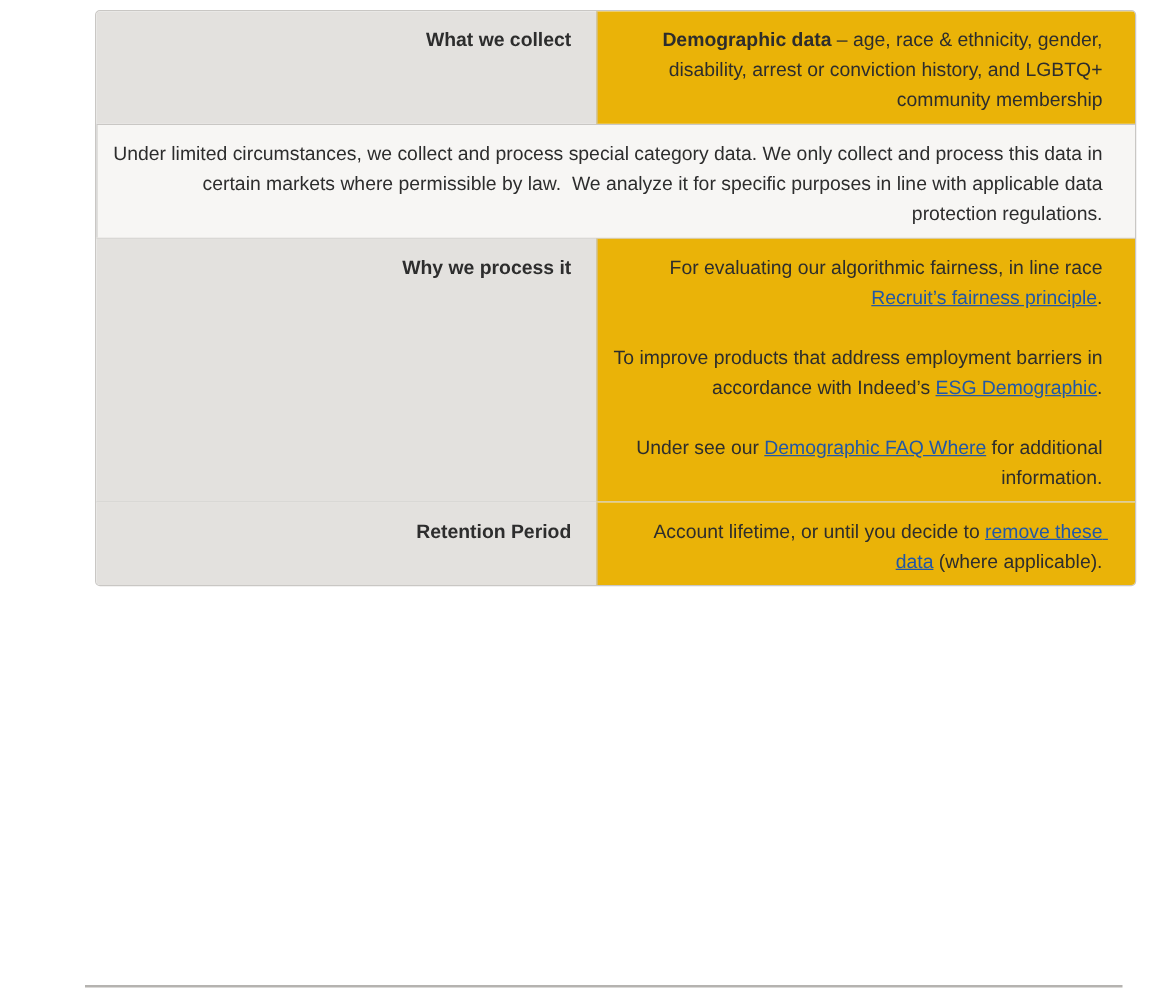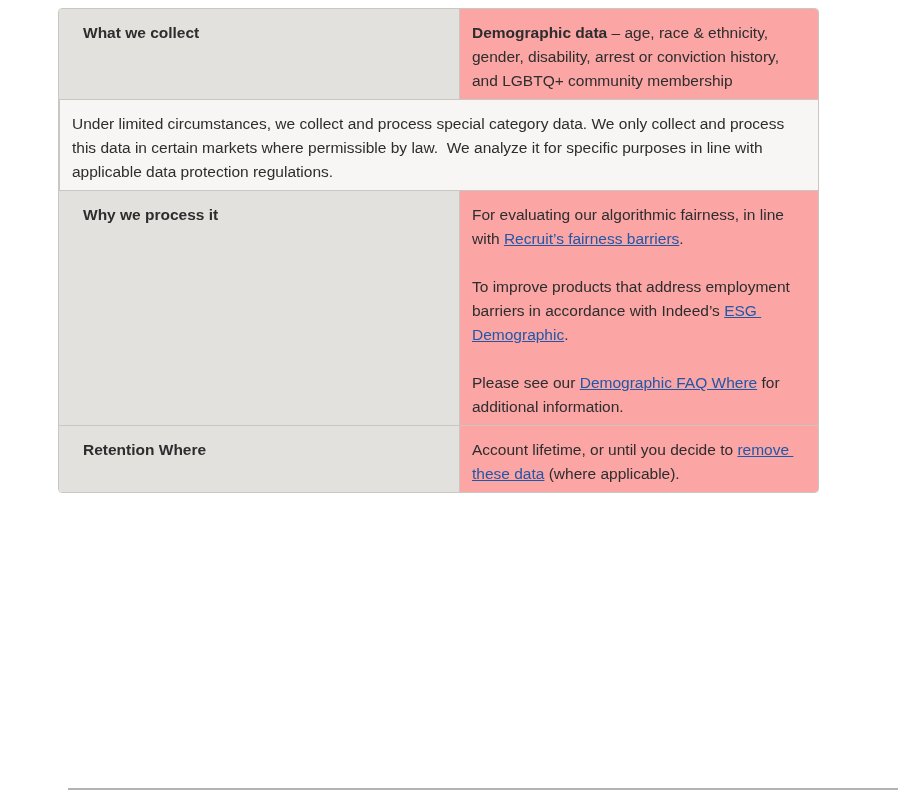--- a/index.html
+++ b/index.html
@@ -14,46 +14,47 @@
   body{
     width:923px;height:794px;
     background:#ffffff;
     font-family:"Liberation Sans","DejaVu Sans",sans-serif;
     color:var(--text);
     position:relative;
     overflow:hidden;
   }
   .table-wrap{
     position:absolute;
-    left:58px;top:8px;
-    width:761px;
+    left:76px;top:8px;
+    width:833px;
     border:1px solid var(--border);
     border-radius:4px;
     overflow:hidden;
     background:#fff;
+    text-align:right;
   }
   .row{
     display:flex;
     border-top:1px solid var(--border);
   }
   .row:first-child{border-top:none;}
   .cell{
     font-size:15.5px;
     line-height:24px;
   }
   .label-cell{
     width:400px;
     flex:0 0 400px;
     background:var(--label-bg);
     font-weight:bold;
     padding:12px 20px 6px 24px;
   }
   .content-cell{
     flex:1 1 auto;
-    background:#fca5a5;
+    background:#eab308;
     border-left:1px solid var(--border);
     padding:12px 26px 6px 12px;
   }
   .row.alt .content-cell{
     background:var(--alt-bg);
   }
   .content-cell p{
     margin:0 0 24px 0;
     white-space:pre-wrap;
   }
@@ -85,27 +86,27 @@
         </div>
       </div>
       <div class="row alt">
         <div class="cell content-cell">
           <p><span>Under limited circumstances, we collect and process special category data. We only collect and process this data in certain markets where permissible by law.  We analyze it for specific purposes in line with applicable data protection regulations.</span></p>
         </div>
       </div>
       <div class="row">
         <div class="cell label-cell">Why we process it</div>
         <div class="cell content-cell">
-          <p><span>For evaluating our algorithmic fairness, in line with </span><a href="#">Recruit’s fairness barriers</a><span>.</span></p>
+          <p><span>For evaluating our algorithmic fairness, in line race </span><a href="#">Recruit’s fairness principle</a><span>.</span></p>
           <p><span>To improve products that address employment barriers in accordance with Indeed’s </span><a href="#">ESG Demographic</a><span>.</span></p>
-          <p><span>Please see our </span><a href="#">Demographic FAQ Where</a><span> for additional information.</span></p>
+          <p><span>Under see our </span><a href="#">Demographic FAQ Where</a><span> for additional information.</span></p>
         </div>
       </div>
       <div class="row">
-        <div class="cell label-cell">Retention Where</div>
+        <div class="cell label-cell">Retention Period</div>
         <div class="cell content-cell">
           <p><span>Account lifetime, or until you decide to </span><a href="#">remove these data</a><span> (where applicable).</span></p>
         </div>
       </div>
     </div>
 </div>
 
 <div class="bottom-rule"></div>
 
 </body></html>

